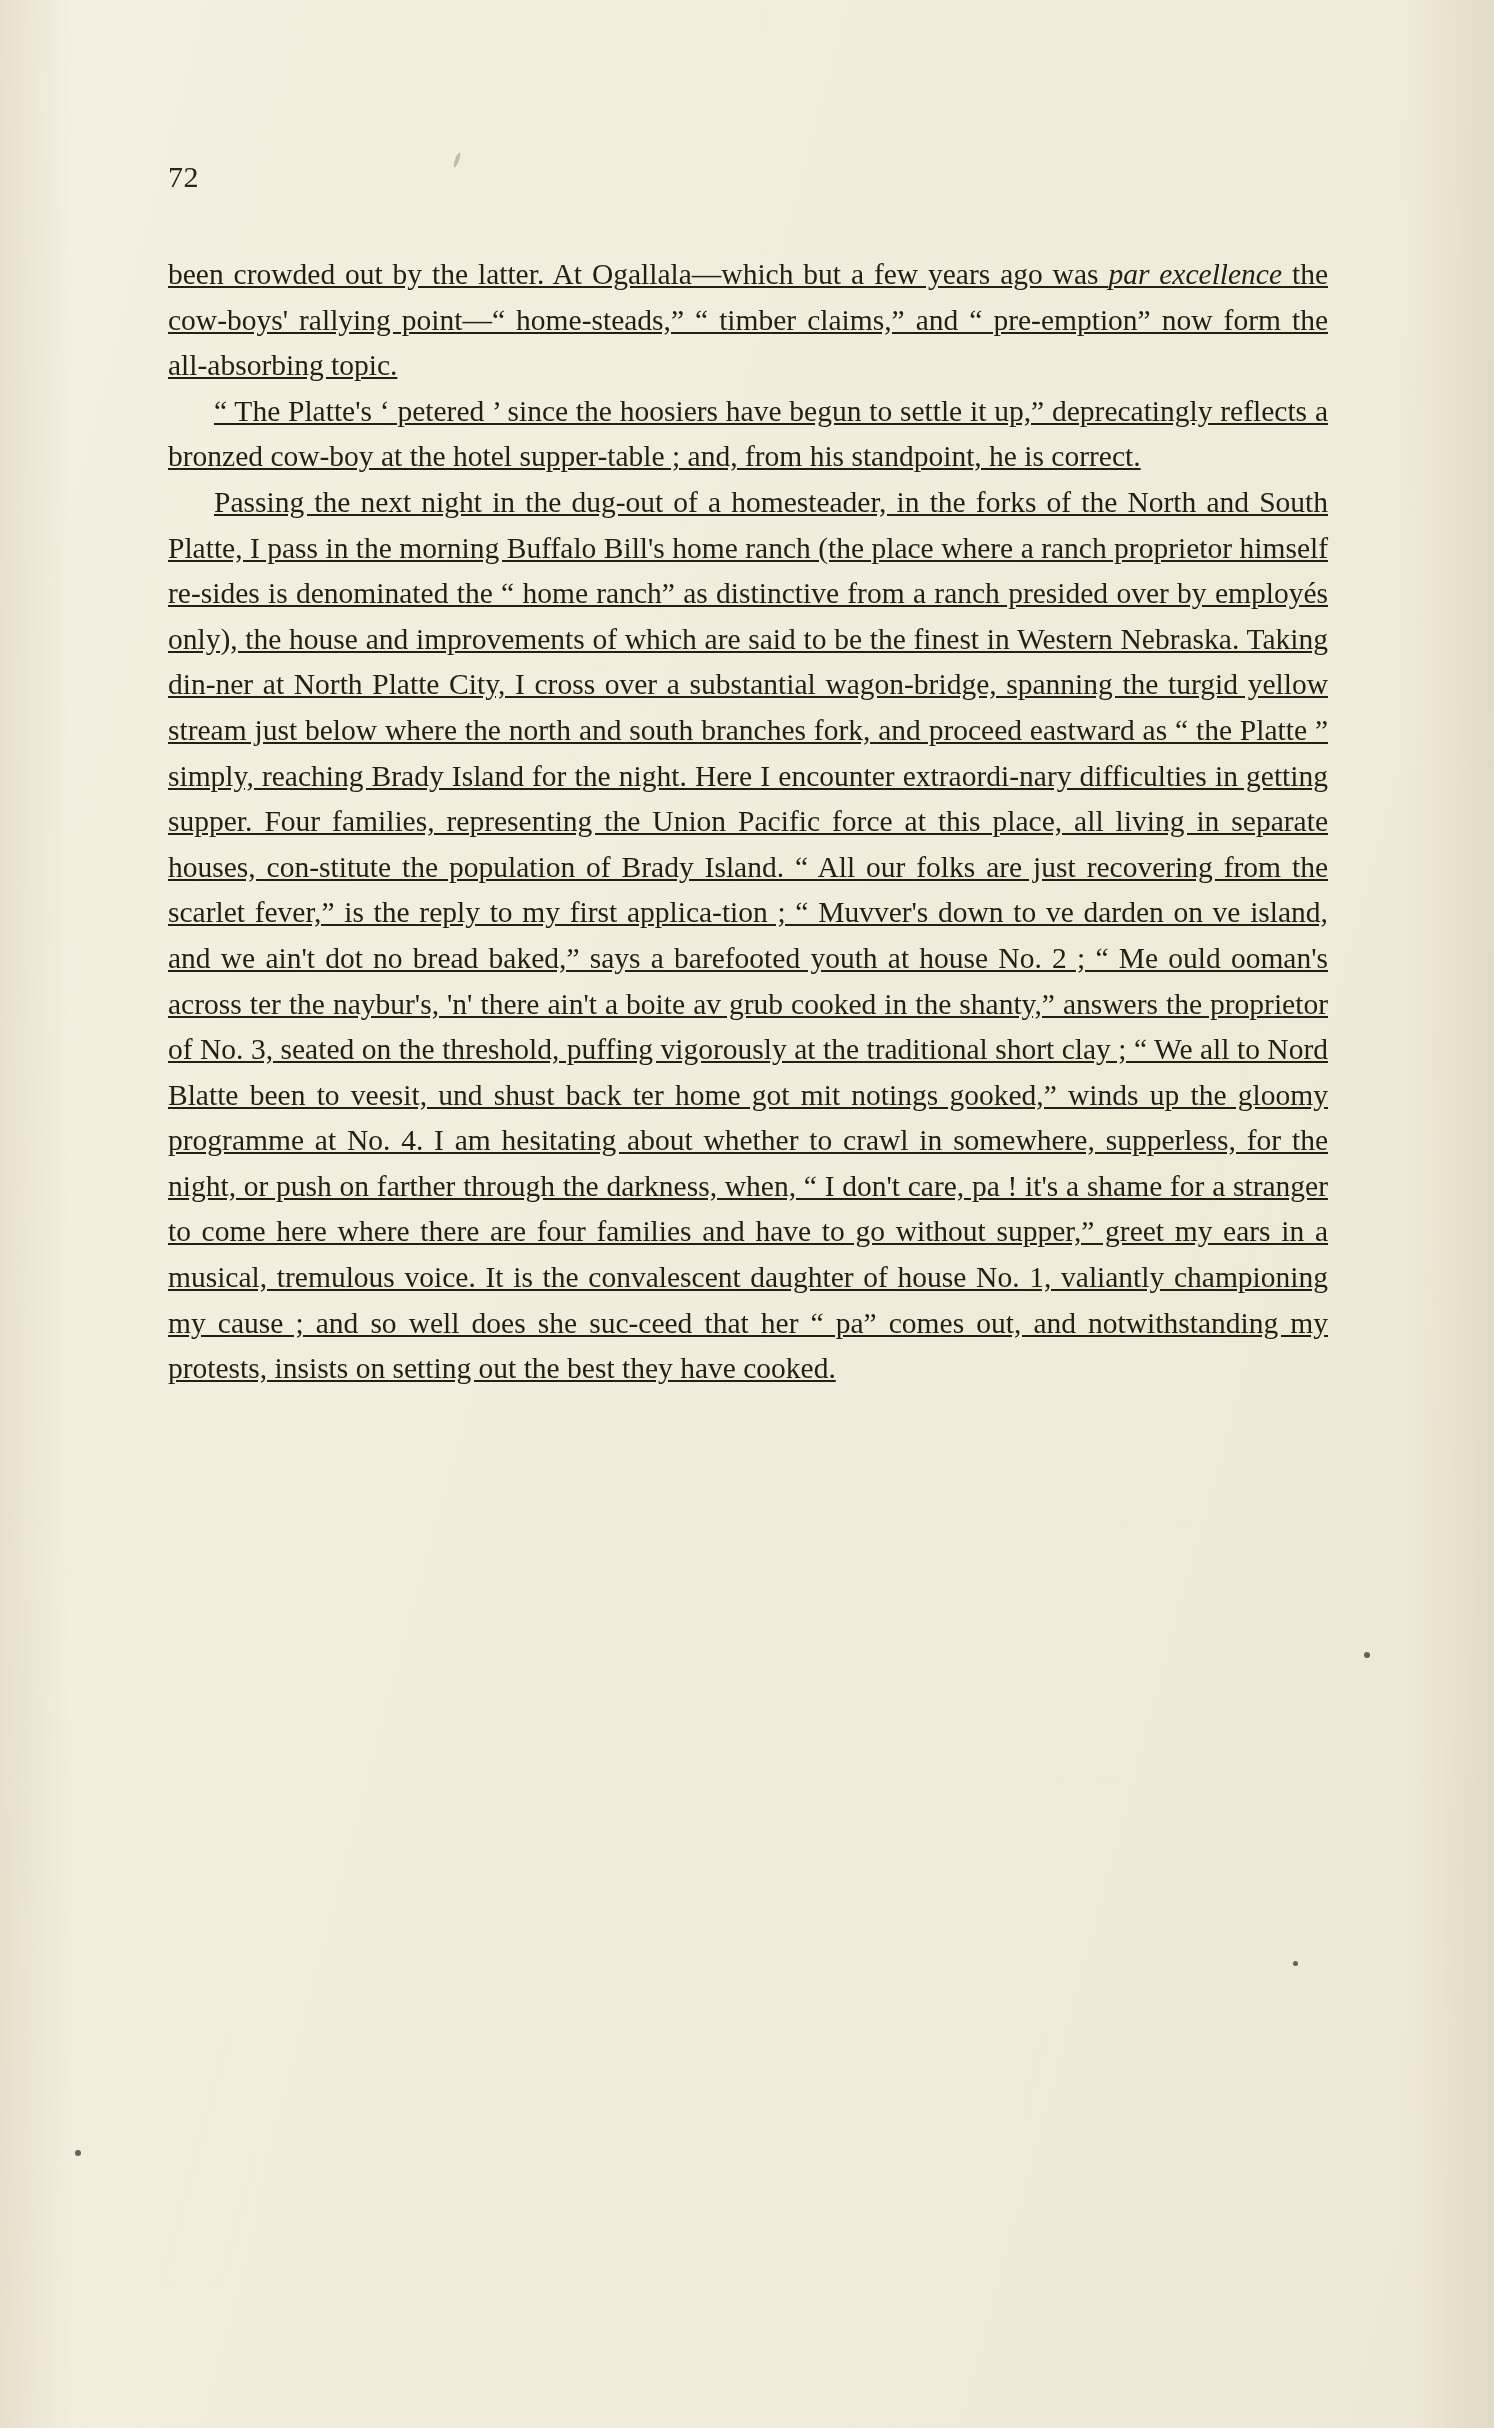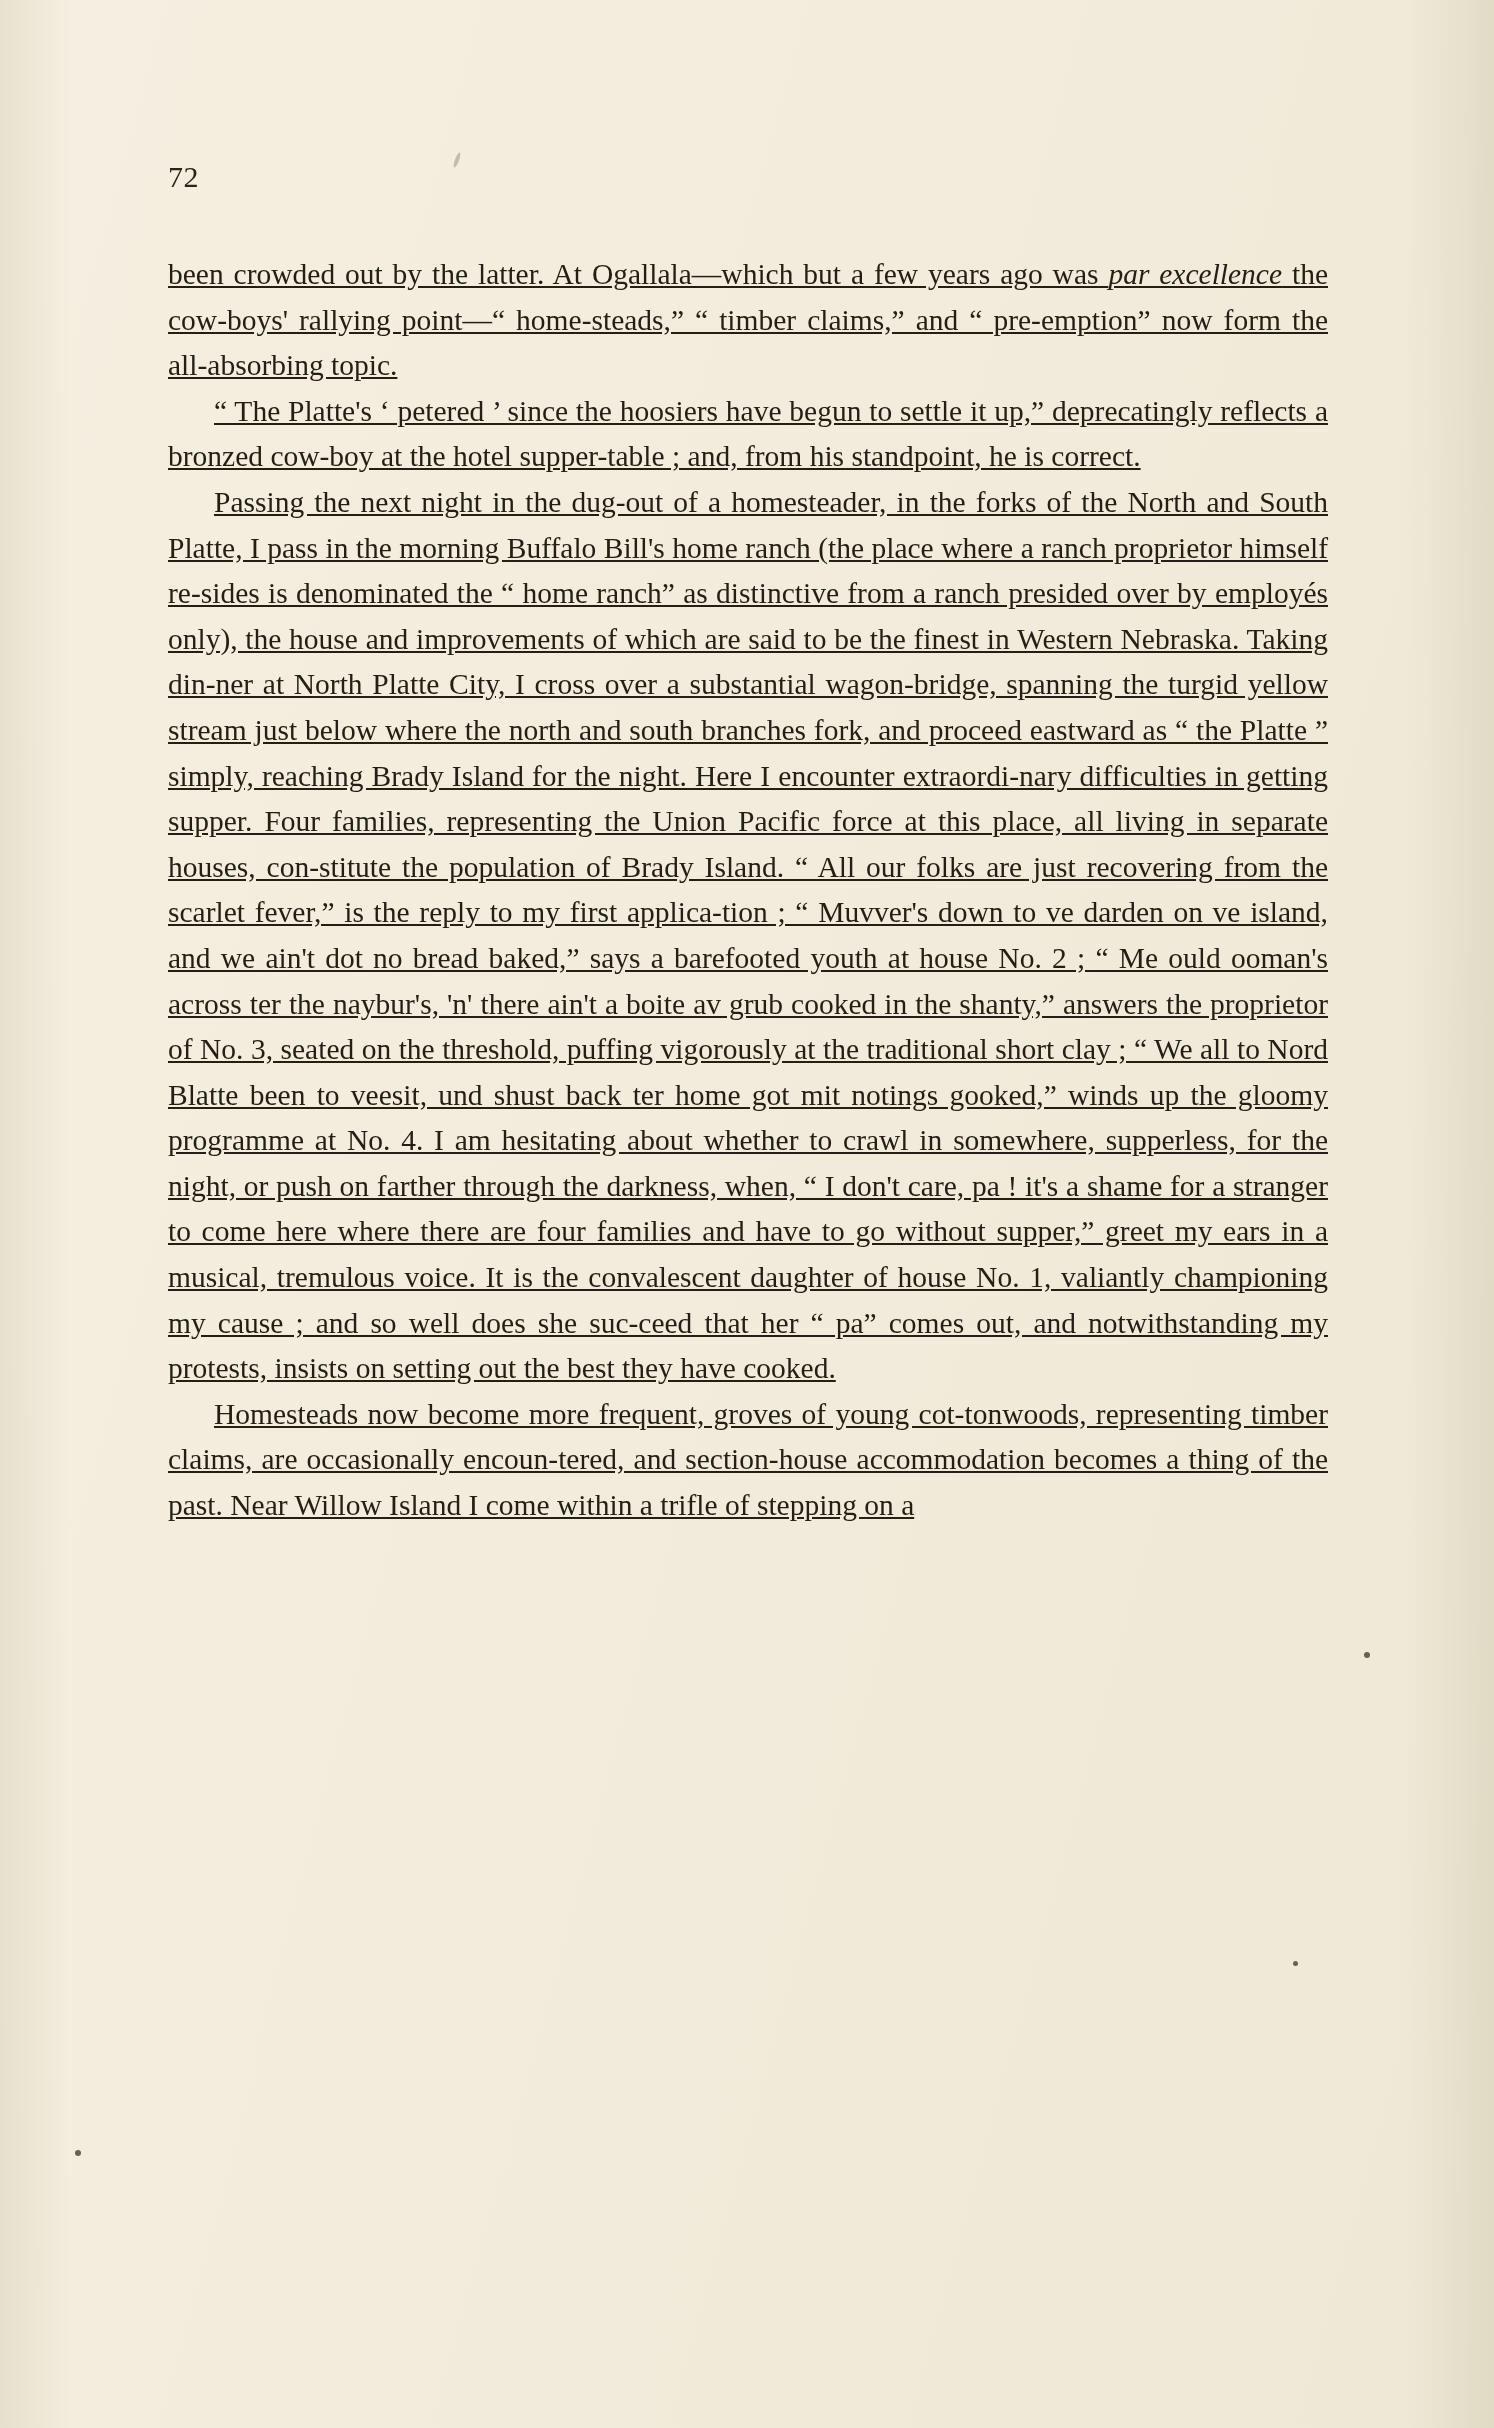--- a/index.html
+++ b/index.html
@@ -110,17 +110,16 @@
   <div class="page-inner">
 
     <div class="header-row">
       <div class="folio">72</div>
     </div>
 
     <div class="body-text">
       <p class="noindent">been crowded out by the latter. At Ogallala—which but a few years ago was <i>par excellence</i> the cow-boys' rallying point—“ home-steads,” “ timber claims,” and “ pre-emption” now form the all-absorbing topic.</p>
       <p>“ The Platte's ‘ petered ’ since the hoosiers have begun to settle it up,” deprecatingly reflects a bronzed cow-boy at the hotel supper-table ; and, from his standpoint, he is correct.</p>
       <p>Passing the next night in the dug-out of a homesteader, in the forks of the North and South Platte, I pass in the morning Buffalo Bill's home ranch (the place where a ranch proprietor himself re-sides is denominated the “ home ranch” as distinctive from a ranch presided over by employés only), the house and improvements of which are said to be the finest in Western Nebraska. Taking din-ner at North Platte City, I cross over a substantial wagon-bridge, spanning the turgid yellow stream just below where the north and south branches fork, and proceed eastward as “ the Platte ” simply, reaching Brady Island for the night. Here I encounter extraordi-nary difficulties in getting supper. Four families, representing the Union Pacific force at this place, all living in separate houses, con-stitute the population of Brady Island. “ All our folks are just recovering from the scarlet fever,” is the reply to my first applica-tion ; “ Muvver's down to ve darden on ve island, and we ain't dot no bread baked,” says a barefooted youth at house No. 2 ; “ Me ould ooman's across ter the naybur's, 'n' there ain't a boite av grub cooked in the shanty,” answers the proprietor of No. 3, seated on the threshold, puffing vigorously at the traditional short clay ; “ We all to Nord Blatte been to veesit, und shust back ter home got mit notings gooked,” winds up the gloomy programme at No. 4. I am hesitating about whether to crawl in somewhere, supperless, for the night, or push on farther through the darkness, when, “ I don't care, pa ! it's a shame for a stranger to come here where there are four families and have to go without supper,” greet my ears in a musical, tremulous voice. It is the convalescent daughter of house No. 1, valiantly championing my cause ; and so well does she suc-ceed that her “ pa” comes out, and notwithstanding my protests, insists on setting out the best they have cooked.</p>
-      <p>Homesteads now become more frequent, groves of young cot-tonwoods, representing timber claims, are occasionally encoun-tered, and section-house accommodation becomes a thing of the past. Near Willow Island I come within a trifle of stepping on a</p>
     </div>
 
   </div>
 </div>
 
 </body></html>

